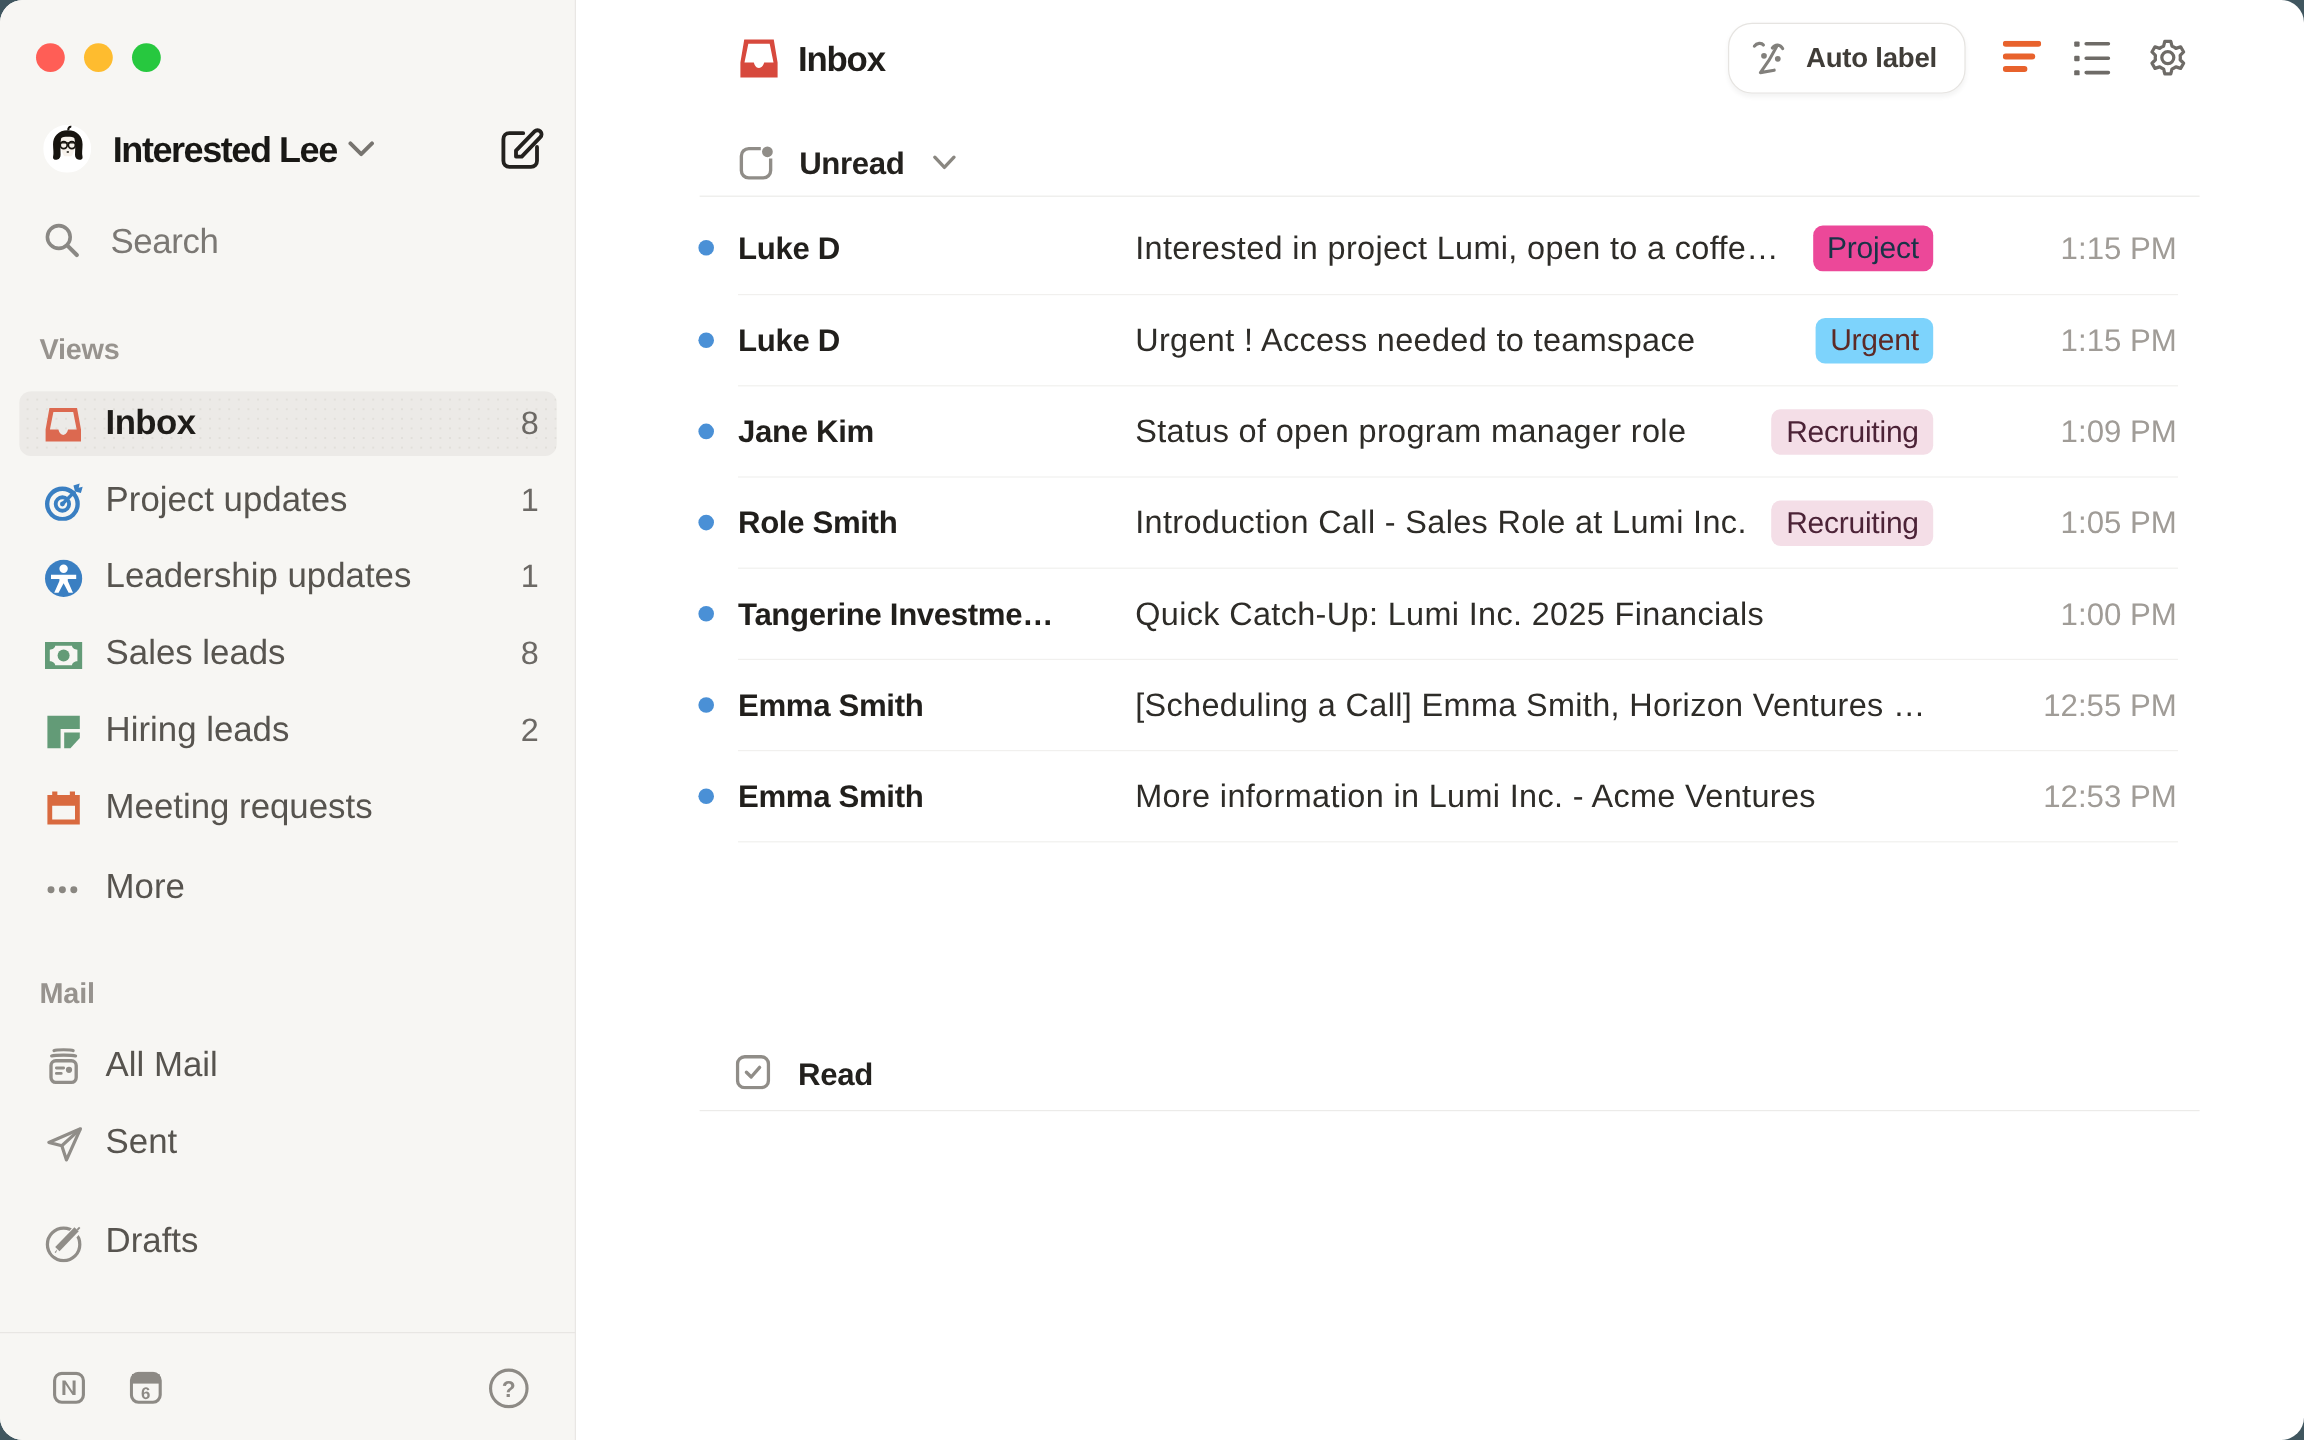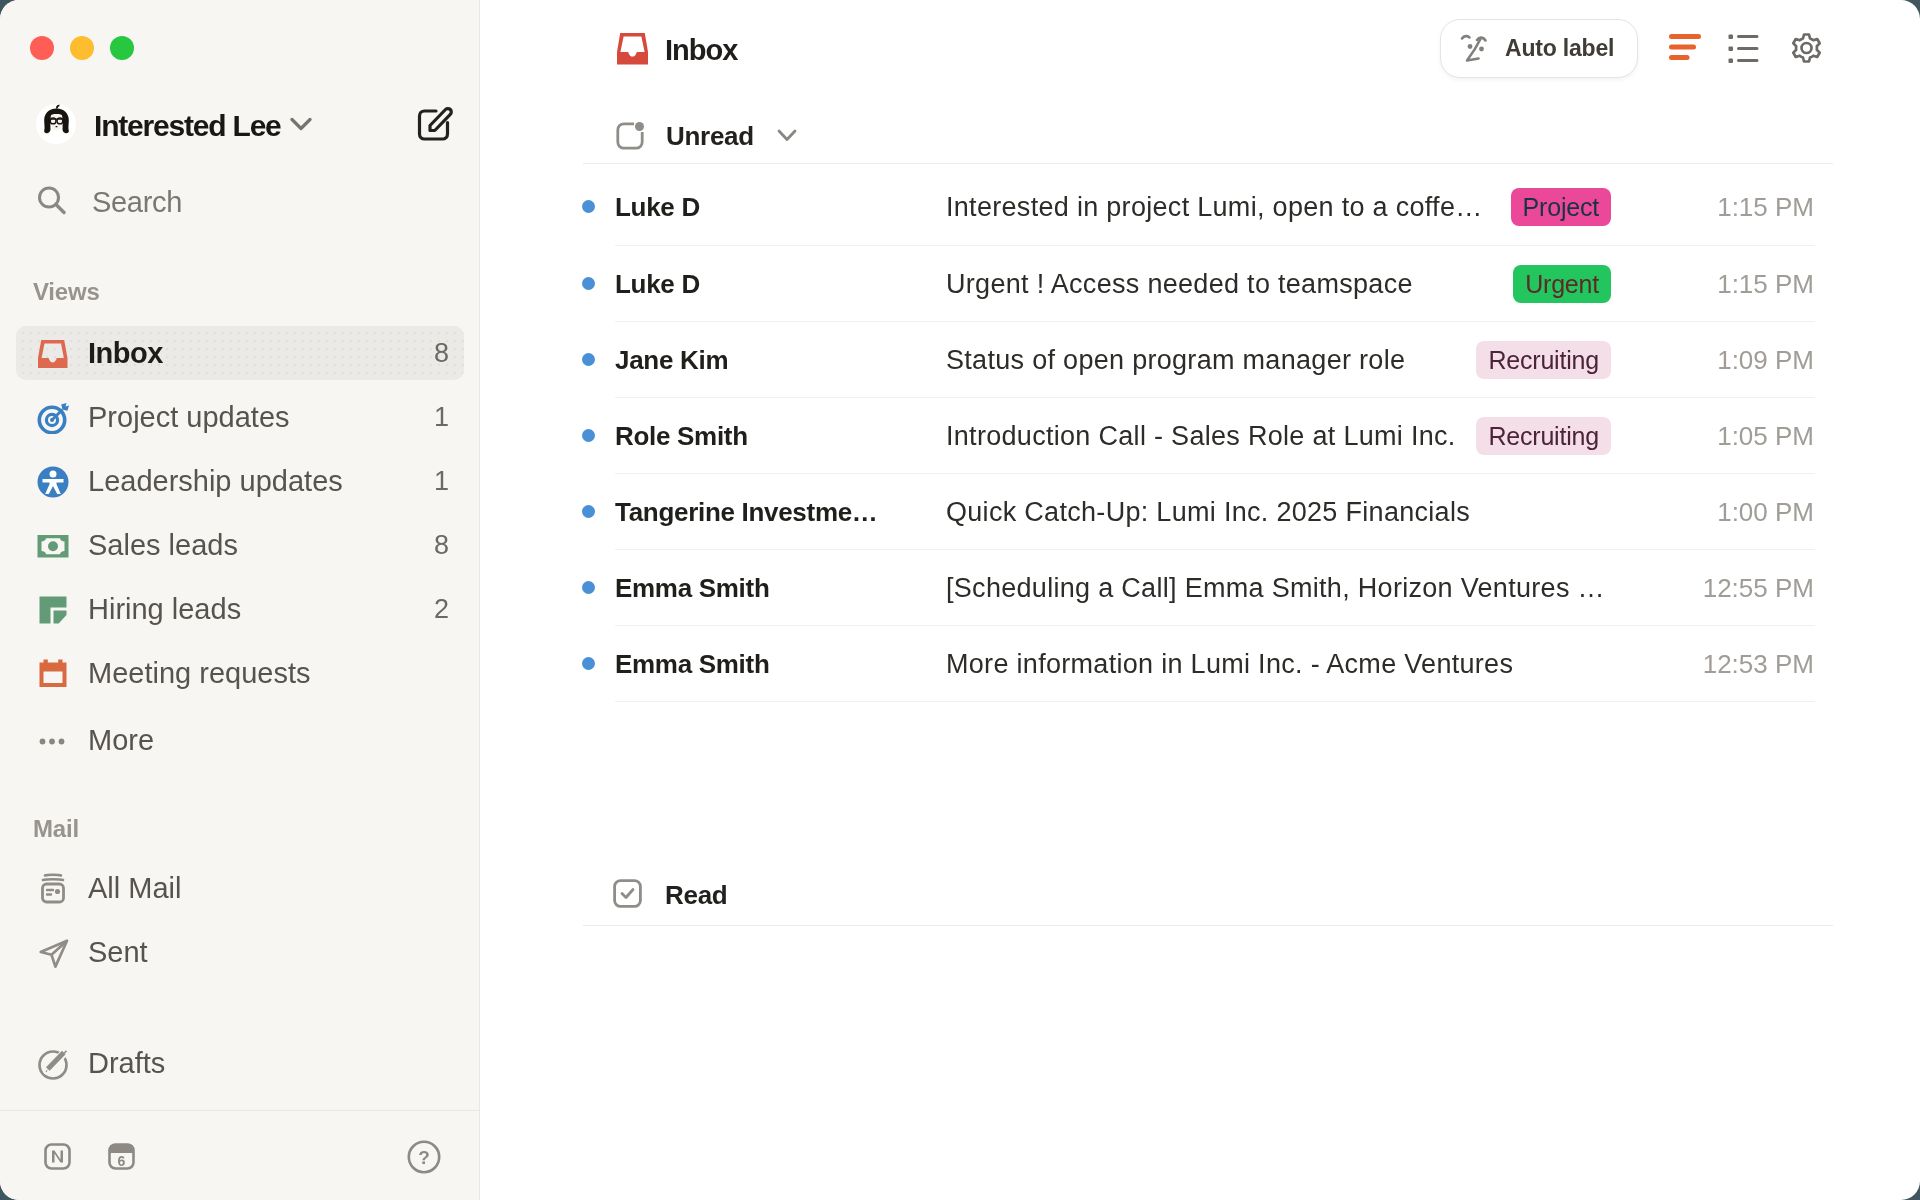--- a/index.html
+++ b/index.html
@@ -138,21 +138,21 @@
   <div class="srow" style="top:861px;">
     <svg class="icon" viewBox="0 0 32 32">
       <path d="M8 2.5 C10 1.5 22 1.5 24 2.5" fill="none" stroke="#908d88" stroke-width="2.6" stroke-linecap="round"></path>
       <path d="M6 7 C9 6 23 6 26 7" fill="none" stroke="#908d88" stroke-width="2.6" stroke-linecap="round"></path>
       <rect x="5.5" y="11" width="21" height="18" rx="4" fill="none" stroke="#908d88" stroke-width="2.8"></rect>
       <path d="M10 17 L16 17 M10 21.5 L14 21.5" stroke="#908d88" stroke-width="2.4" stroke-linecap="round"></path>
       <circle cx="20.5" cy="18.5" r="2.6" fill="#908d88"></circle>
     </svg>
     <div class="label">All Mail</div>
   </div>
-  <div class="srow" style="top:1036px;text-align:right;">
+  <div class="srow" style="top:1008px;text-align:right;">
     <svg class="icon" viewBox="0 0 32 32">
       <circle cx="16" cy="17" r="13.5" fill="none" stroke="#908d88" stroke-width="2.7"></circle>
       <path d="M28.5 3.5 L10 22.8" stroke="#f7f6f3" stroke-width="8" stroke-linecap="round"></path>
       <path d="M26.8 4.4 L10.8 21 " stroke="#908d88" stroke-width="5" stroke-linecap="butt"></path>
       <path d="M28.9 2.3 L30 3.4 L28 5.5 L26.8 4.4 Z" fill="#908d88"></path>
       <path d="M10.8 21 L8.5 23.6 L9.6 24.2 Z" fill="#908d88"></path>
     </svg>
     <div class="label">Drafts</div>
   </div>
 
@@ -221,21 +221,21 @@
     <div class="sender">Luke D</div>
     <div class="subject">Interested in project Lumi, open to a coffe…</div>
     <div class="tag" style="background:#ec4899; color:#183347;">Project</div>
     <div class="time">1:15 PM</div>
   </div>
   <div class="sep" style="top:245px;"></div>
   <div class="erow" style="top:246px;">
     <div class="dot"></div>
     <div class="sender">Luke D</div>
     <div class="subject">Urgent ! Access needed to teamspace</div>
-    <div class="tag" style="background:#22c55e; color:#5d2a26;">Urgent</div>
+    <div class="tag" style="background:#7dd3fc; color:#5d2a26;">Urgent</div>
     <div class="time">1:15 PM</div>
   </div>
   <div class="sep" style="top:321px;"></div>
   <div class="erow" style="top:322px;">
     <div class="dot"></div>
     <div class="sender">Jane Kim</div>
     <div class="subject">Status of open program manager role</div>
     <div class="tag" style="background:#f4dee7; color:#4c2337;">Recruiting</div>
     <div class="time">1:09 PM</div>
   </div>

